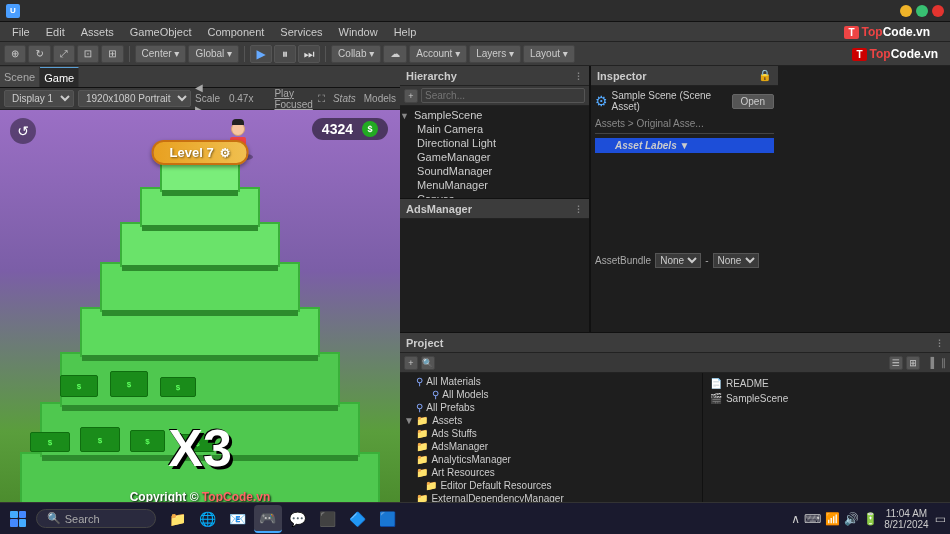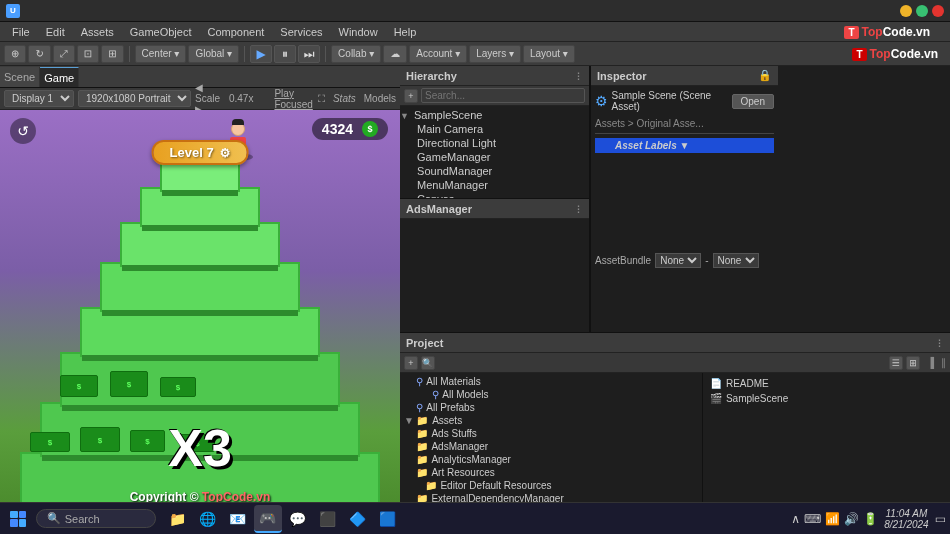--- a/index.html
+++ b/index.html
@@ -479,21 +479,21 @@
       display: flex;
       align-items: center;
       gap: 6px;
       font-size: 10px;
       color: #ccc;
     }
     .sys-icons {
       display: flex; gap: 4px; align-items: center;
     }
     .sys-icon { font-size: 12px; cursor: pointer; }
-    .clock { text-align: center; font-size: 10px; font-style: italic; }
+    .clock { text-align: center; font-size: 10px; }
 
     
     #app-container {
       width: 950px;
       height: 534px;
       display: flex;
       flex-direction: column;
       overflow: hidden;
     }
     #editor-area {

